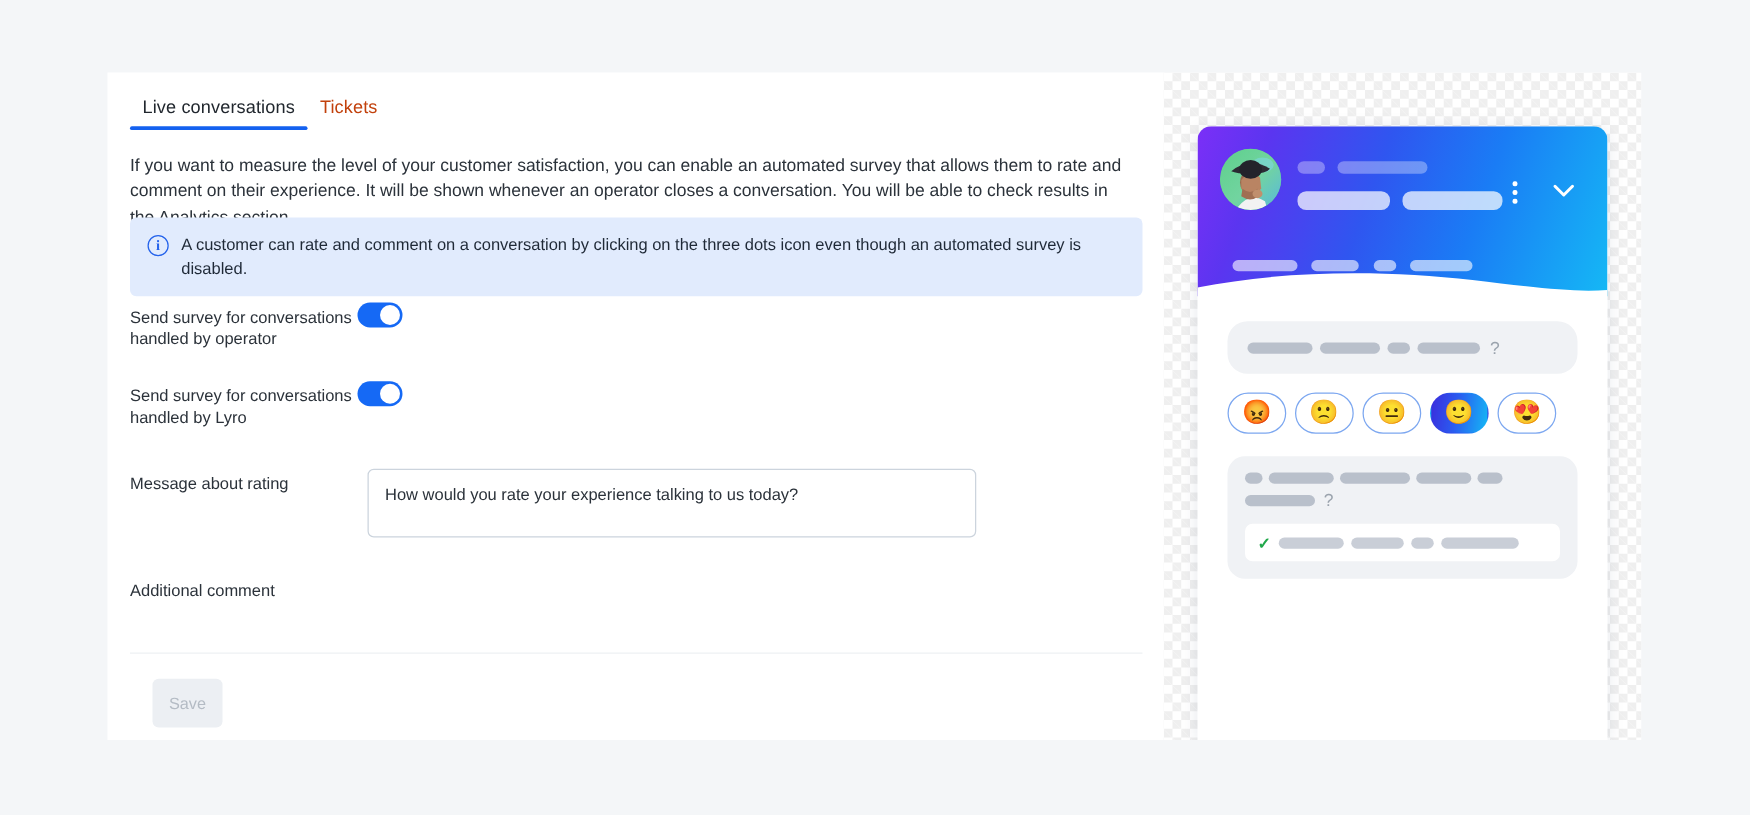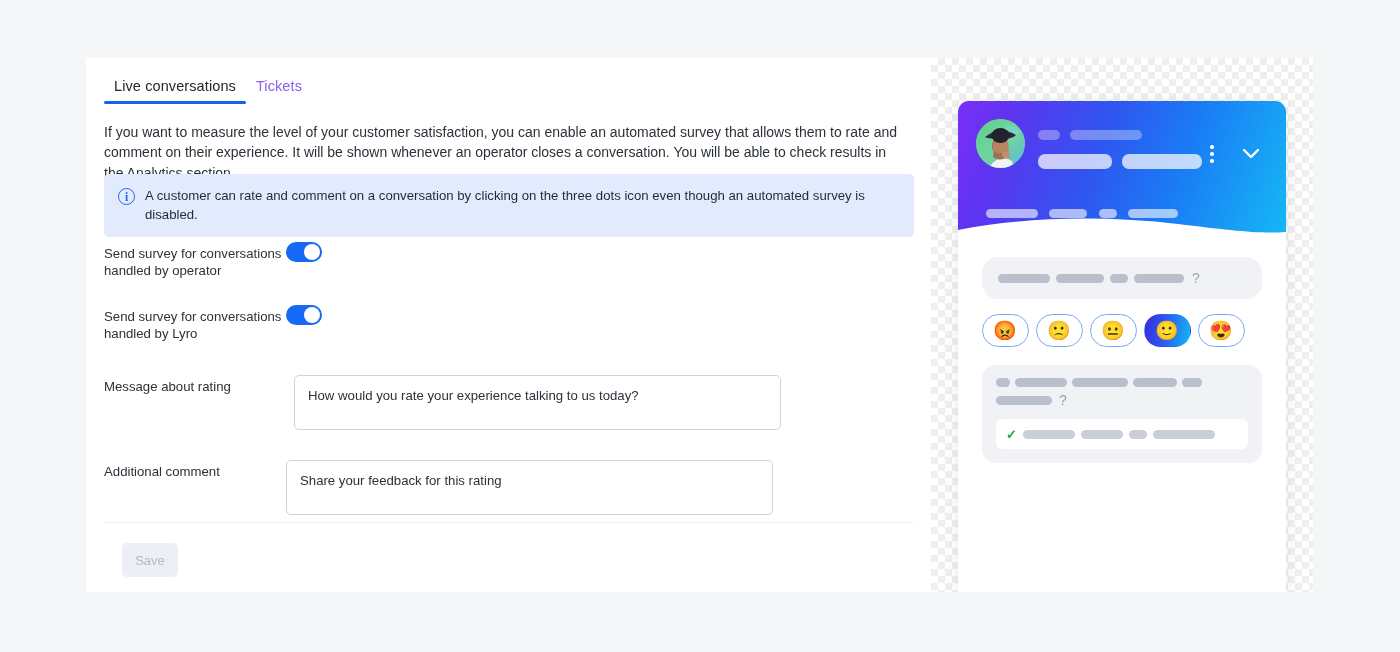--- a/index.html
+++ b/index.html
@@ -28,21 +28,21 @@
   }
 
   .tabs {
     position: absolute;
     left: 18px; top: 14px;
     display: flex;
     gap: 0px;
   }
   .tab {
     font-size: 14.5px;
-    color: #8b5cf6;
+    color: #c2410c;
     padding: 6px 10px 10px 10px;
     cursor: pointer;
     position: relative;
     white-space: nowrap;
     letter-spacing: 0.1px;
   }
   .tab.active {
     color: #21272e;
   }
   .tab.active::after {
@@ -147,21 +147,21 @@
     position: absolute;
     left: 18px; top: 464px;
     width: 810px;
     height: 1px;
     background: #eef1f4;
   }
 
   .save-button {
     position: absolute;
     left: 36px; top: 485px;
-    width: 56px; height: 34px;
+    width: 56px; height: 39px;
     background: #eceff3;
     color: #b4bbc4;
     border: none;
     border-radius: 5px;
     font-size: 13px;
     font-family: "Liberation Sans", sans-serif;
     cursor: default;
   }
 
   
@@ -338,23 +338,20 @@
 
       <div class="row" style="margin-bottom:26px;margin-top:20px;">
         <div class="row-label">Message about rating</div>
         <div class="row-control" style="padding-left:8px;">
           <textarea class="textbox" placeholder="How would you rate your experience talking to us today?" style="">How would you rate your experience talking to us today?</textarea>
         </div>
       </div>
 
       <div class="row">
         <div class="row-label">Additional comment</div>
-        <div class="row-control">
-          <textarea class="textbox" placeholder="Share your feedback for this rating" style="">Share your feedback for this rating</textarea>
-        </div>
       </div>
 
     </div>
 
     <div class="divider"></div>
 
     <button class="save-button">Save</button>
   </div>
 
   <div class="preview-card">

